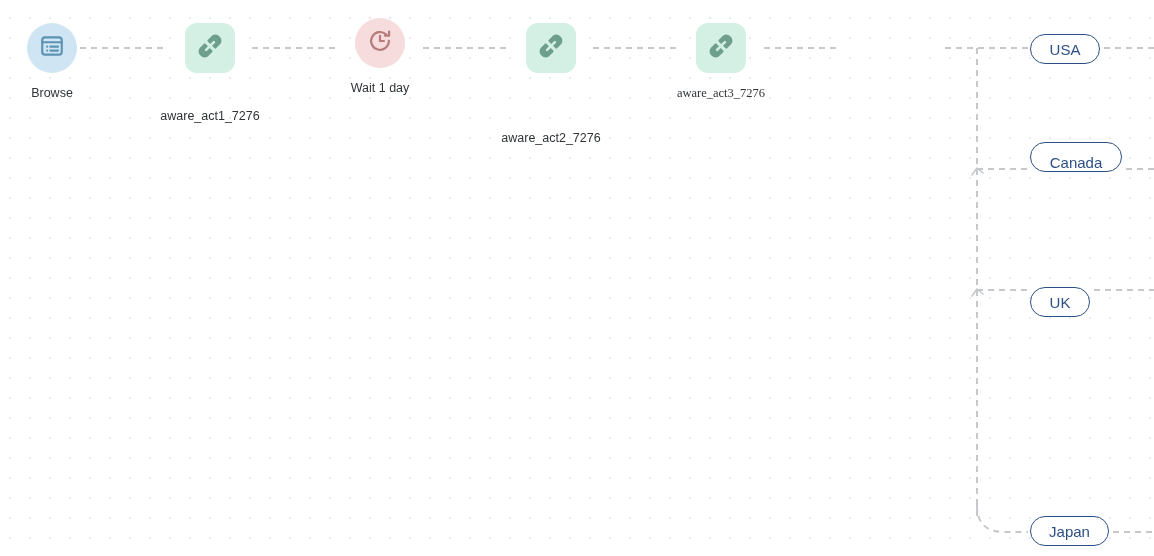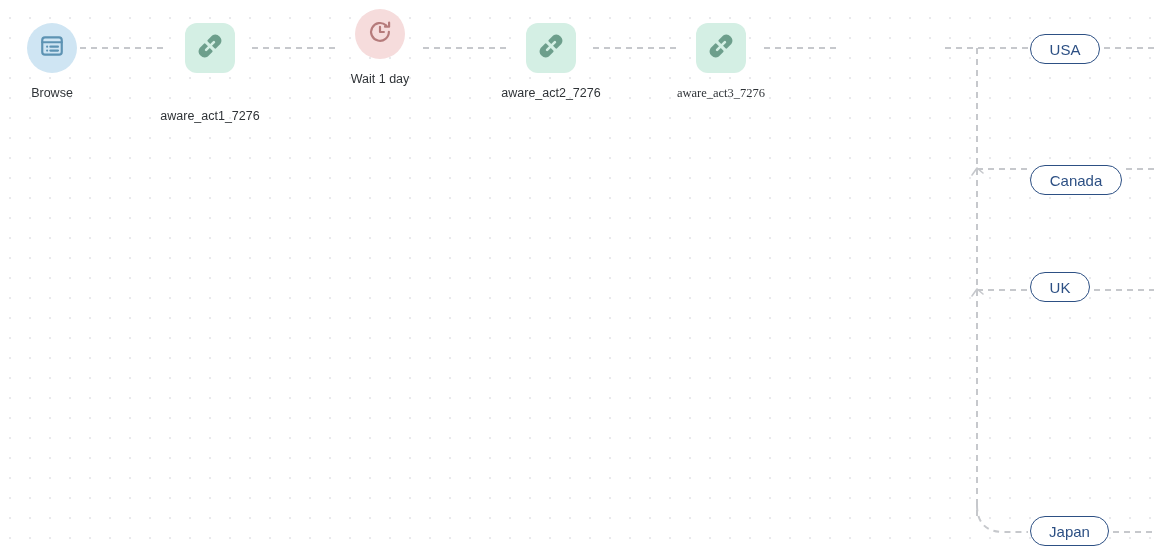--- a/index.html
+++ b/index.html
@@ -139,34 +139,34 @@
         <svg width="26" height="26" viewBox="0 0 24 24" fill="none" stroke="#6d9f8c" stroke-width="2" stroke-linecap="round" stroke-linejoin="round">
           <path d="M14.5 3.2 a4.6 4.6 0 0 1 6.3 6.3 l-3.9 3.9 -6.3 -6.3 z" fill="#6d9f8c" stroke="#6d9f8c"></path>
           <path d="M9.5 20.8 a4.6 4.6 0 0 1 -6.3 -6.3 l3.9 -3.9 6.3 6.3 z" fill="#6d9f8c" stroke="#6d9f8c"></path>
           <line x1="8.4" y1="15.6" x2="15.6" y2="8.4" stroke="#d4efe4" stroke-width="2.4"></line>
         </svg>
       </span>
     </div>
     <div class="node-label">aware_act1_7276</div>
   </div>
 
-  <div class="node" style="left:328px; top:9px;">
+  <div class="node" style="left:328px; top:18px;">
     <div class="node-shape shape-circle" style="background:#f6dcdc;">
       <span>
         <svg width="26" height="26" viewBox="0 0 24 24" fill="none" stroke="#b57b7b" stroke-width="2" stroke-linecap="round" stroke-linejoin="round">
           <path d="M20.2 11.8 a8.2 8.2 0 1 1 -2.6 -5.9"></path>
           <polyline points="20.4,3.3 20.4,7.1 16.6,7.1"></polyline>
           <polyline points="12,7.3 12,12 15.6,12"></polyline>
         </svg>
       </span>
     </div>
     <div class="node-label">Wait 1 day</div>
   </div>
 
-  <div class="node" style="left:499px; top:23px;">
+  <div class="node" style="left:499px; top:23px;gap:45px;">
     <div class="node-shape shape-rounded" style="background:#d4efe4;">
       <span>
         <svg width="26" height="26" viewBox="0 0 24 24" fill="none" stroke="#6d9f8c" stroke-width="2" stroke-linecap="round" stroke-linejoin="round">
           <path d="M14.5 3.2 a4.6 4.6 0 0 1 6.3 6.3 l-3.9 3.9 -6.3 -6.3 z" fill="#6d9f8c" stroke="#6d9f8c"></path>
           <path d="M9.5 20.8 a4.6 4.6 0 0 1 -6.3 -6.3 l3.9 -3.9 6.3 6.3 z" fill="#6d9f8c" stroke="#6d9f8c"></path>
           <line x1="8.4" y1="15.6" x2="15.6" y2="8.4" stroke="#d4efe4" stroke-width="2.4"></line>
         </svg>
       </span>
     </div>
     <div class="node-label">aware_act2_7276</div>
@@ -183,25 +183,25 @@
       </span>
     </div>
     <div class="node-label">aware_act3_7276</div>
   </div>
 
 
   <div class="pill" style="left:1030px; top:34px; width:70px;">
     <span>USA</span>
   </div>
 
-  <div class="pill" style="left:1030px; top:165px; width:92px;">
+  <div class="pill" style="left:1030px; top:142px; width:92px;align-items:flex-end;">
     <span>Canada</span>
   </div>
 
-  <div class="pill" style="left:1030px; top:272px; width:60px;">
+  <div class="pill" style="left:1030px; top:287px; width:60px;">
     <span>UK</span>
   </div>
 
   <div class="pill" style="left:1030px; top:516px; width:79px;">
     <span>Japan</span>
   </div>
 
 </div>
 
 </body></html>

